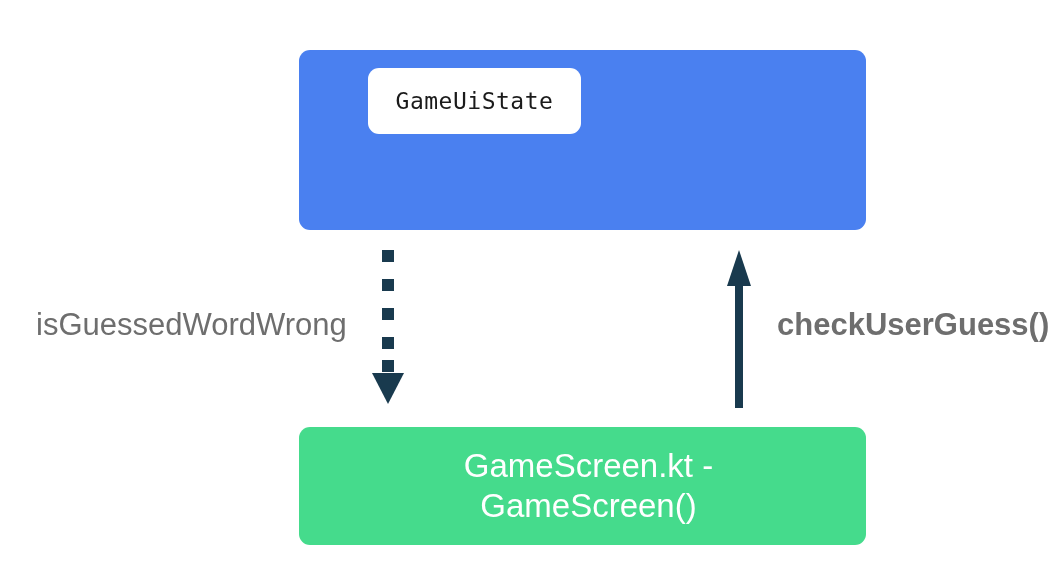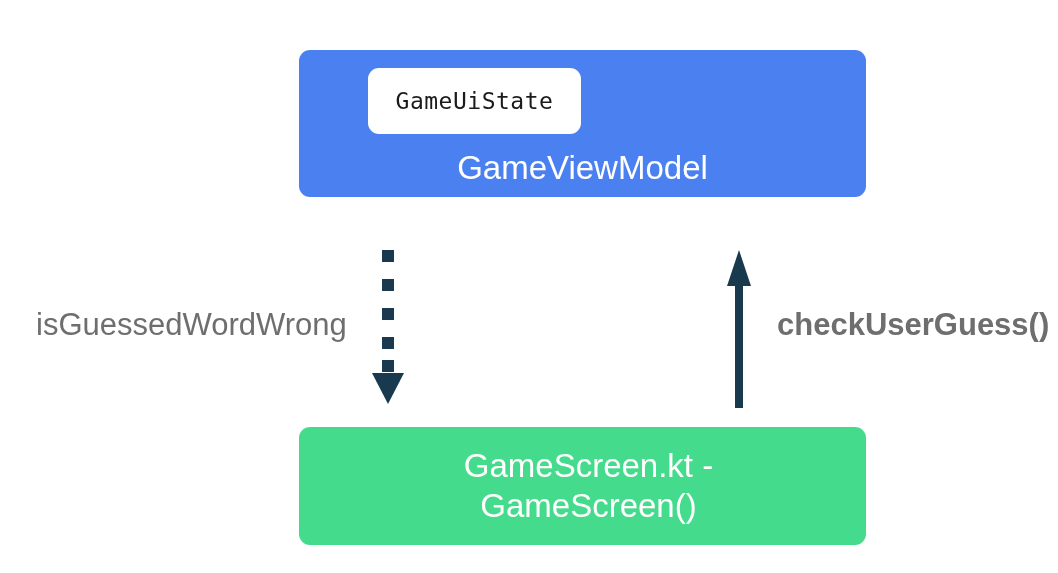--- a/index.html
+++ b/index.html
@@ -25,21 +25,21 @@
   .node-box {
     position: absolute;
     border-radius: 11px;
     box-sizing: border-box;
   }
 
   #viewmodel-box {
     left: 299px;
     top: 50px;
     width: 567px;
-    height: 147px;
+    height: 180px;
     background: #4a80f0;
     padding-left: 40px;
   }
 
   #gamescreen-box {
     left: 299px;
     top: 427px;
     width: 567px;
     height: 118px;
     background: #45db8c;
@@ -124,21 +124,20 @@
 <body>
 
 <div id="diagram-canvas">
 
   <div class="node-box" id="viewmodel-box">
 
     <div id="uistate-chip">
       <span id="uistate-chip-label">GameUiState</span>
     </div>
 
-    <div class="box-title" id="viewmodel-title">GameViewModel</div>
   </div>
 
   <div class="node-box" id="gamescreen-box">
     <div class="box-title" id="gamescreen-title">GameScreen.kt -
 GameScreen()</div>
   </div>
 
   <div class="edge-label" id="label-state-flow">isGuessedWordWrong</div>
 
   <div class="edge-label" id="label-event-flow">checkUserGuess()</div>

